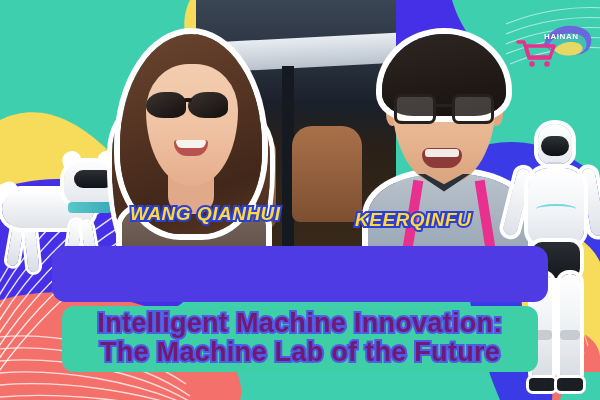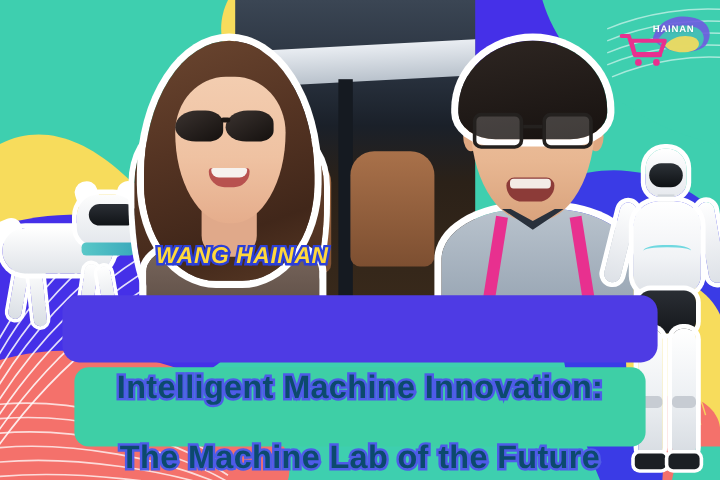--- a/index.html
+++ b/index.html
@@ -291,30 +291,29 @@
     z-index:28;
   }
   .en-wrap {
     position:absolute;
     left:62px; top:303px; width:476px; height:70px;
     display:flex; flex-direction:column; align-items:center; justify-content:center;
     z-index:29;
   }
   .en-line {
     font-size:27px; font-weight:bold; line-height:1.08;
-    color:#0c4a6e;
+    color:#701a75;
     -webkit-text-stroke:4px #4E5BE8;
     paint-order:stroke fill;
     white-space:nowrap;
     letter-spacing:0.3px;
-    margin-top:29px;
-  }
-
-  
-  .logo { right:6px; top:8px; width:82px; height:54px; z-index:40;text-align:right; }
+  }
+
+  
+  .logo { right:6px; top:20px; width:82px; height:54px; z-index:40;text-align:right; }
   .logo-cart { position:absolute; left:4px; top:18px; }
   .logo-hainan {
     position:absolute; left:32px; top:12px;
     font-size:8px; font-weight:bold; color:#ffffff;
     letter-spacing:0.6px;
     text-shadow:0 0 2px rgba(0,0,0,.2);
   }
 </style>
 </head>
 <body>
@@ -443,21 +442,24 @@
     <div class="r-pelvis"></div>
     <div class="r-leg leg-l"></div>
     <div class="r-leg leg-r"></div>
     <div class="r-knee knee-l"></div>
     <div class="r-knee knee-r"></div>
     <div class="r-foot foot-l"></div>
     <div class="r-foot foot-r"></div>
   </div>
 
   <div class="namecard name-wang">
-    <span>WANG HAINAN</span>
+    <span>WANG QIANHUI</span>
+  </div>
+  <div class="namecard name-keer">
+    <span>KEERQINFU</span>
   </div>
 
   <div class="cn-band"></div>
 
   <div class="en-band"></div>
   <div class="en-wrap">
     <div class="en-line">Intelligent Machine Innovation:</div>
     <div class="en-line">The Machine Lab of the Future</div>
   </div>
 

